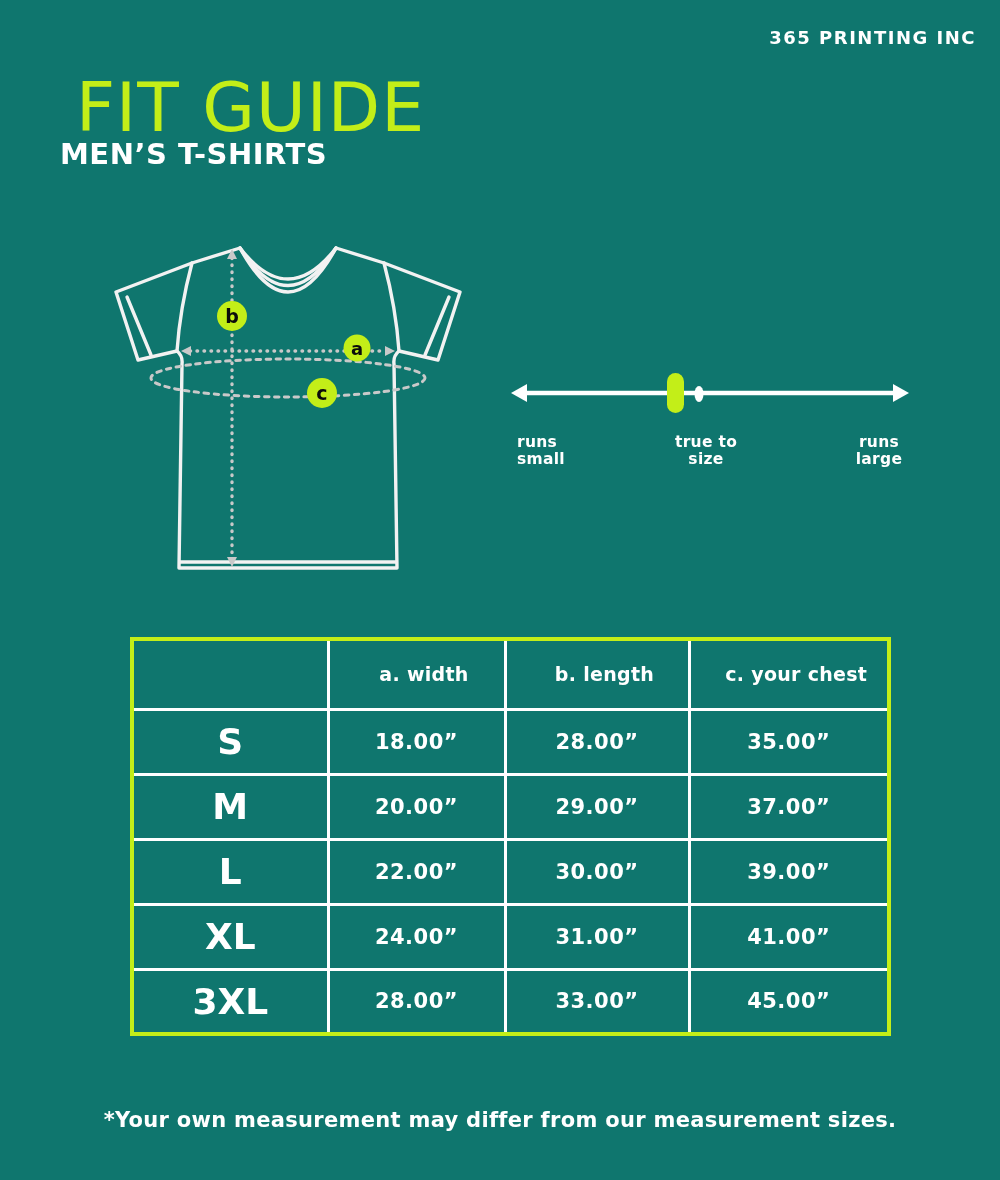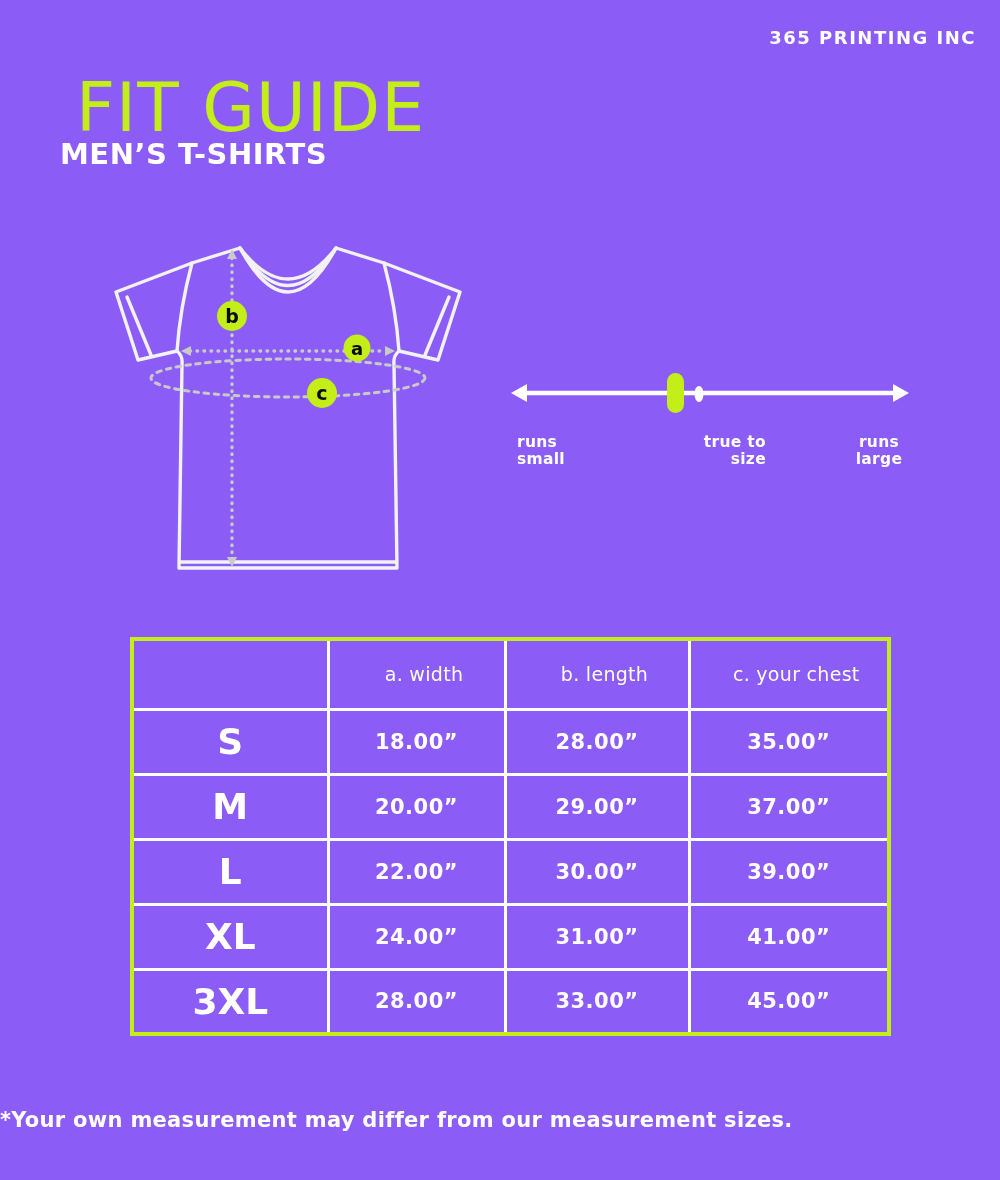--- a/index.html
+++ b/index.html
@@ -1,17 +1,17 @@
 <!DOCTYPE html>
 <html><head>
 <meta charset="utf-8">
 <style>
   html,body{margin:0;padding:0;background:#0b0b0b;}
   .canvas{
-    position:relative;width:1000px;height:1180px;background:#8b5cf6;overflow:hidden;
+    position:relative;width:1000px;height:1180px;background:#0f766e;overflow:hidden;
     font-family:"DejaVu Sans", sans-serif;color:#ffffff;
   }
   .brand{
     position:absolute;top:27px;right:24px;
     font-size:18px;font-weight:bold;letter-spacing:1.5px;color:#fff;white-space:nowrap;
   }
   .title{
     position:absolute;top:52px;left:60px;margin:16px;
     font-size:68px;font-weight:normal;letter-spacing:1px;color:#c3ee18;white-space:nowrap;
   }
@@ -19,40 +19,40 @@
     position:absolute;top:137px;left:60px;width:378px;text-align:left;
     font-size:29px;font-weight:bold;letter-spacing:0.5px;color:#fff;white-space:nowrap;
   }
   .tshirt-svg{position:absolute;left:95px;top:228px;}
   .scale-svg{position:absolute;left:505px;top:368px;}
   .scale-label{
     position:absolute;font-size:15.5px;font-weight:bold;line-height:16.5px;
     letter-spacing:0.3px;color:#fff;
   }
   .scale-label.left{left:517px;top:434px;text-align:left;}
-  .scale-label.center{left:646px;top:434px;width:120px;text-align:right;}
+  .scale-label.center{left:646px;top:434px;width:120px;text-align:center;}
   .scale-label.right{left:823px;top:434px;width:112px;text-align:center;}
 
   table.size-table{
     position:absolute;left:130px;top:637px;width:757px;
     border-collapse:collapse;table-layout:fixed;
     border:4px solid #c3ee18;
   }
   table.size-table th, table.size-table td{
     border:3px solid #ffffff;text-align:center;vertical-align:middle;
     color:#fff;padding:0;
   }
   table.size-table tr.head-row{height:70px;}
   table.size-table tr.data-row{height:65px;}
-  table.size-table th{font-size:19px;font-weight:normal;letter-spacing:0.3px;padding-left:15px;}
+  table.size-table th{font-size:19px;font-weight:bold;letter-spacing:0.3px;padding-left:15px;}
   td.size-cell{font-size:36px;font-weight:bold;}
   td.val-cell{font-size:21px;font-weight:bold;letter-spacing:0.5px;margin-left:40px;}
 
   .footer-note{
-    position:absolute;top:1108px;left:0;width:1000px;
+    position:absolute;top:1108px;left:0;width:1000px;text-align:center;
     font-size:21px;font-weight:bold;letter-spacing:0.3px;color:#fff;
   }
 </style>
 </head>
 <body>
 
 <div class="canvas">
 
   <div class="brand">365 PRINTING INC</div>
   <h1 class="title">FIT GUIDE</h1>

